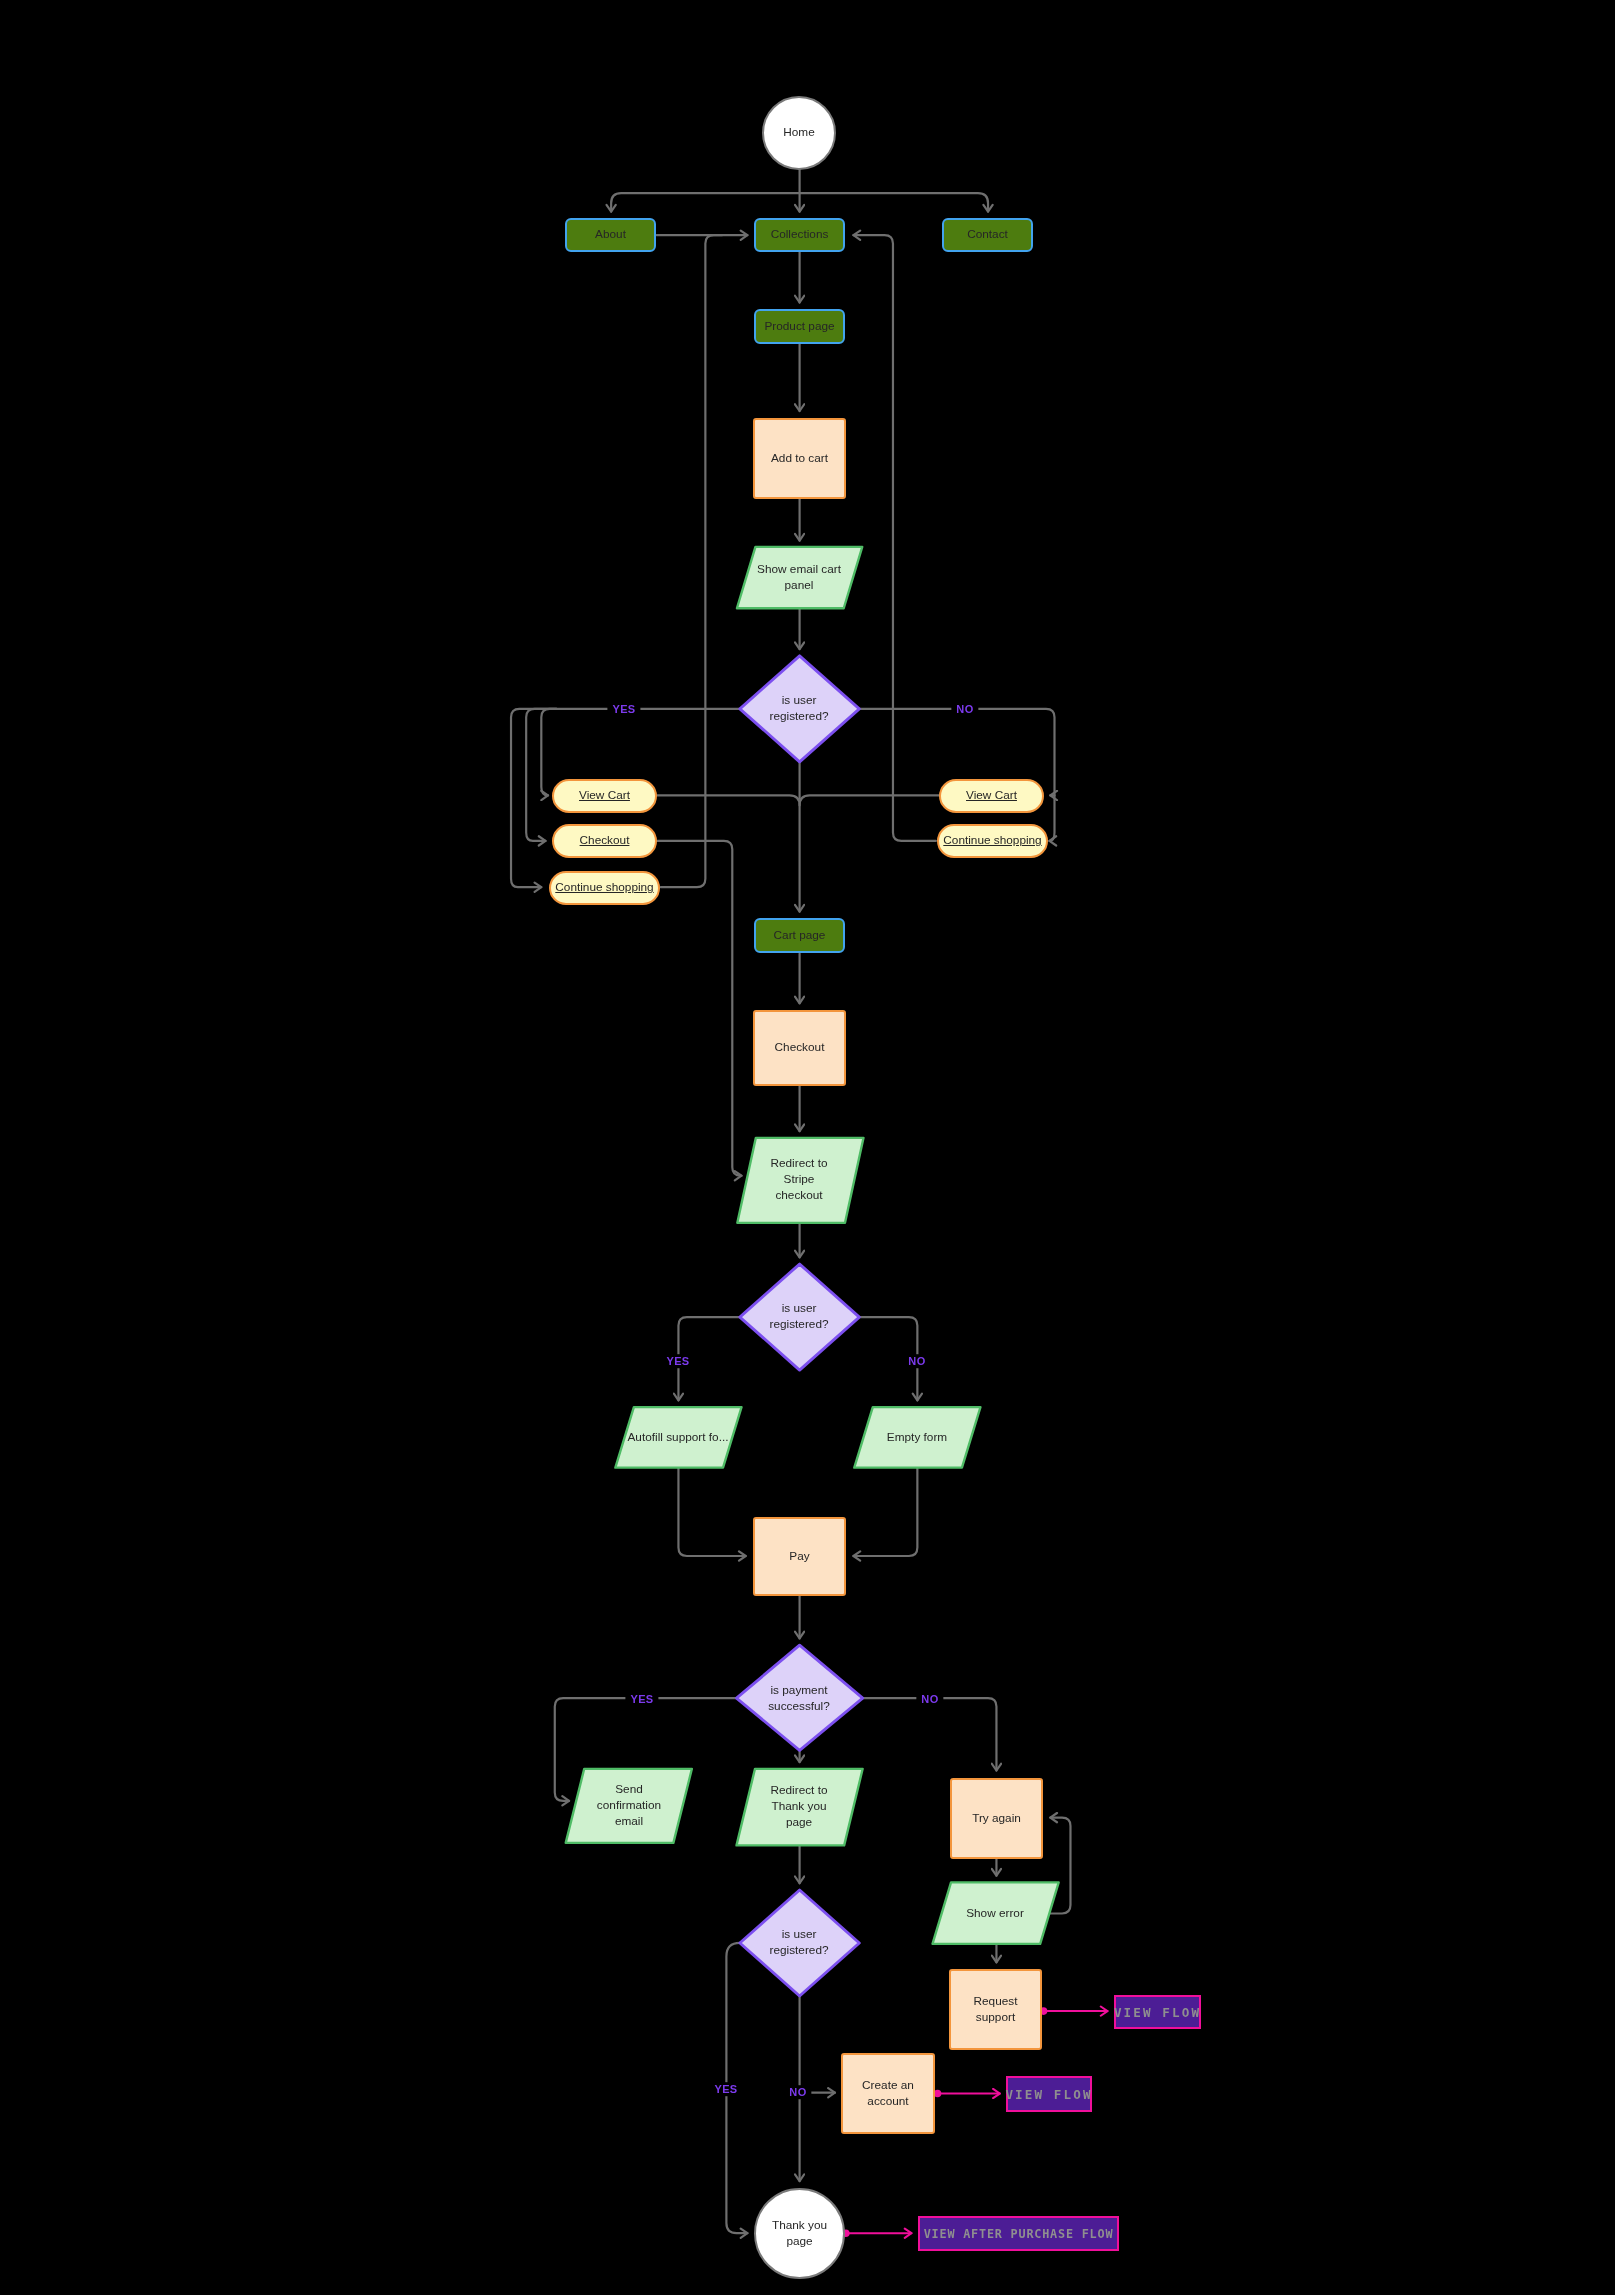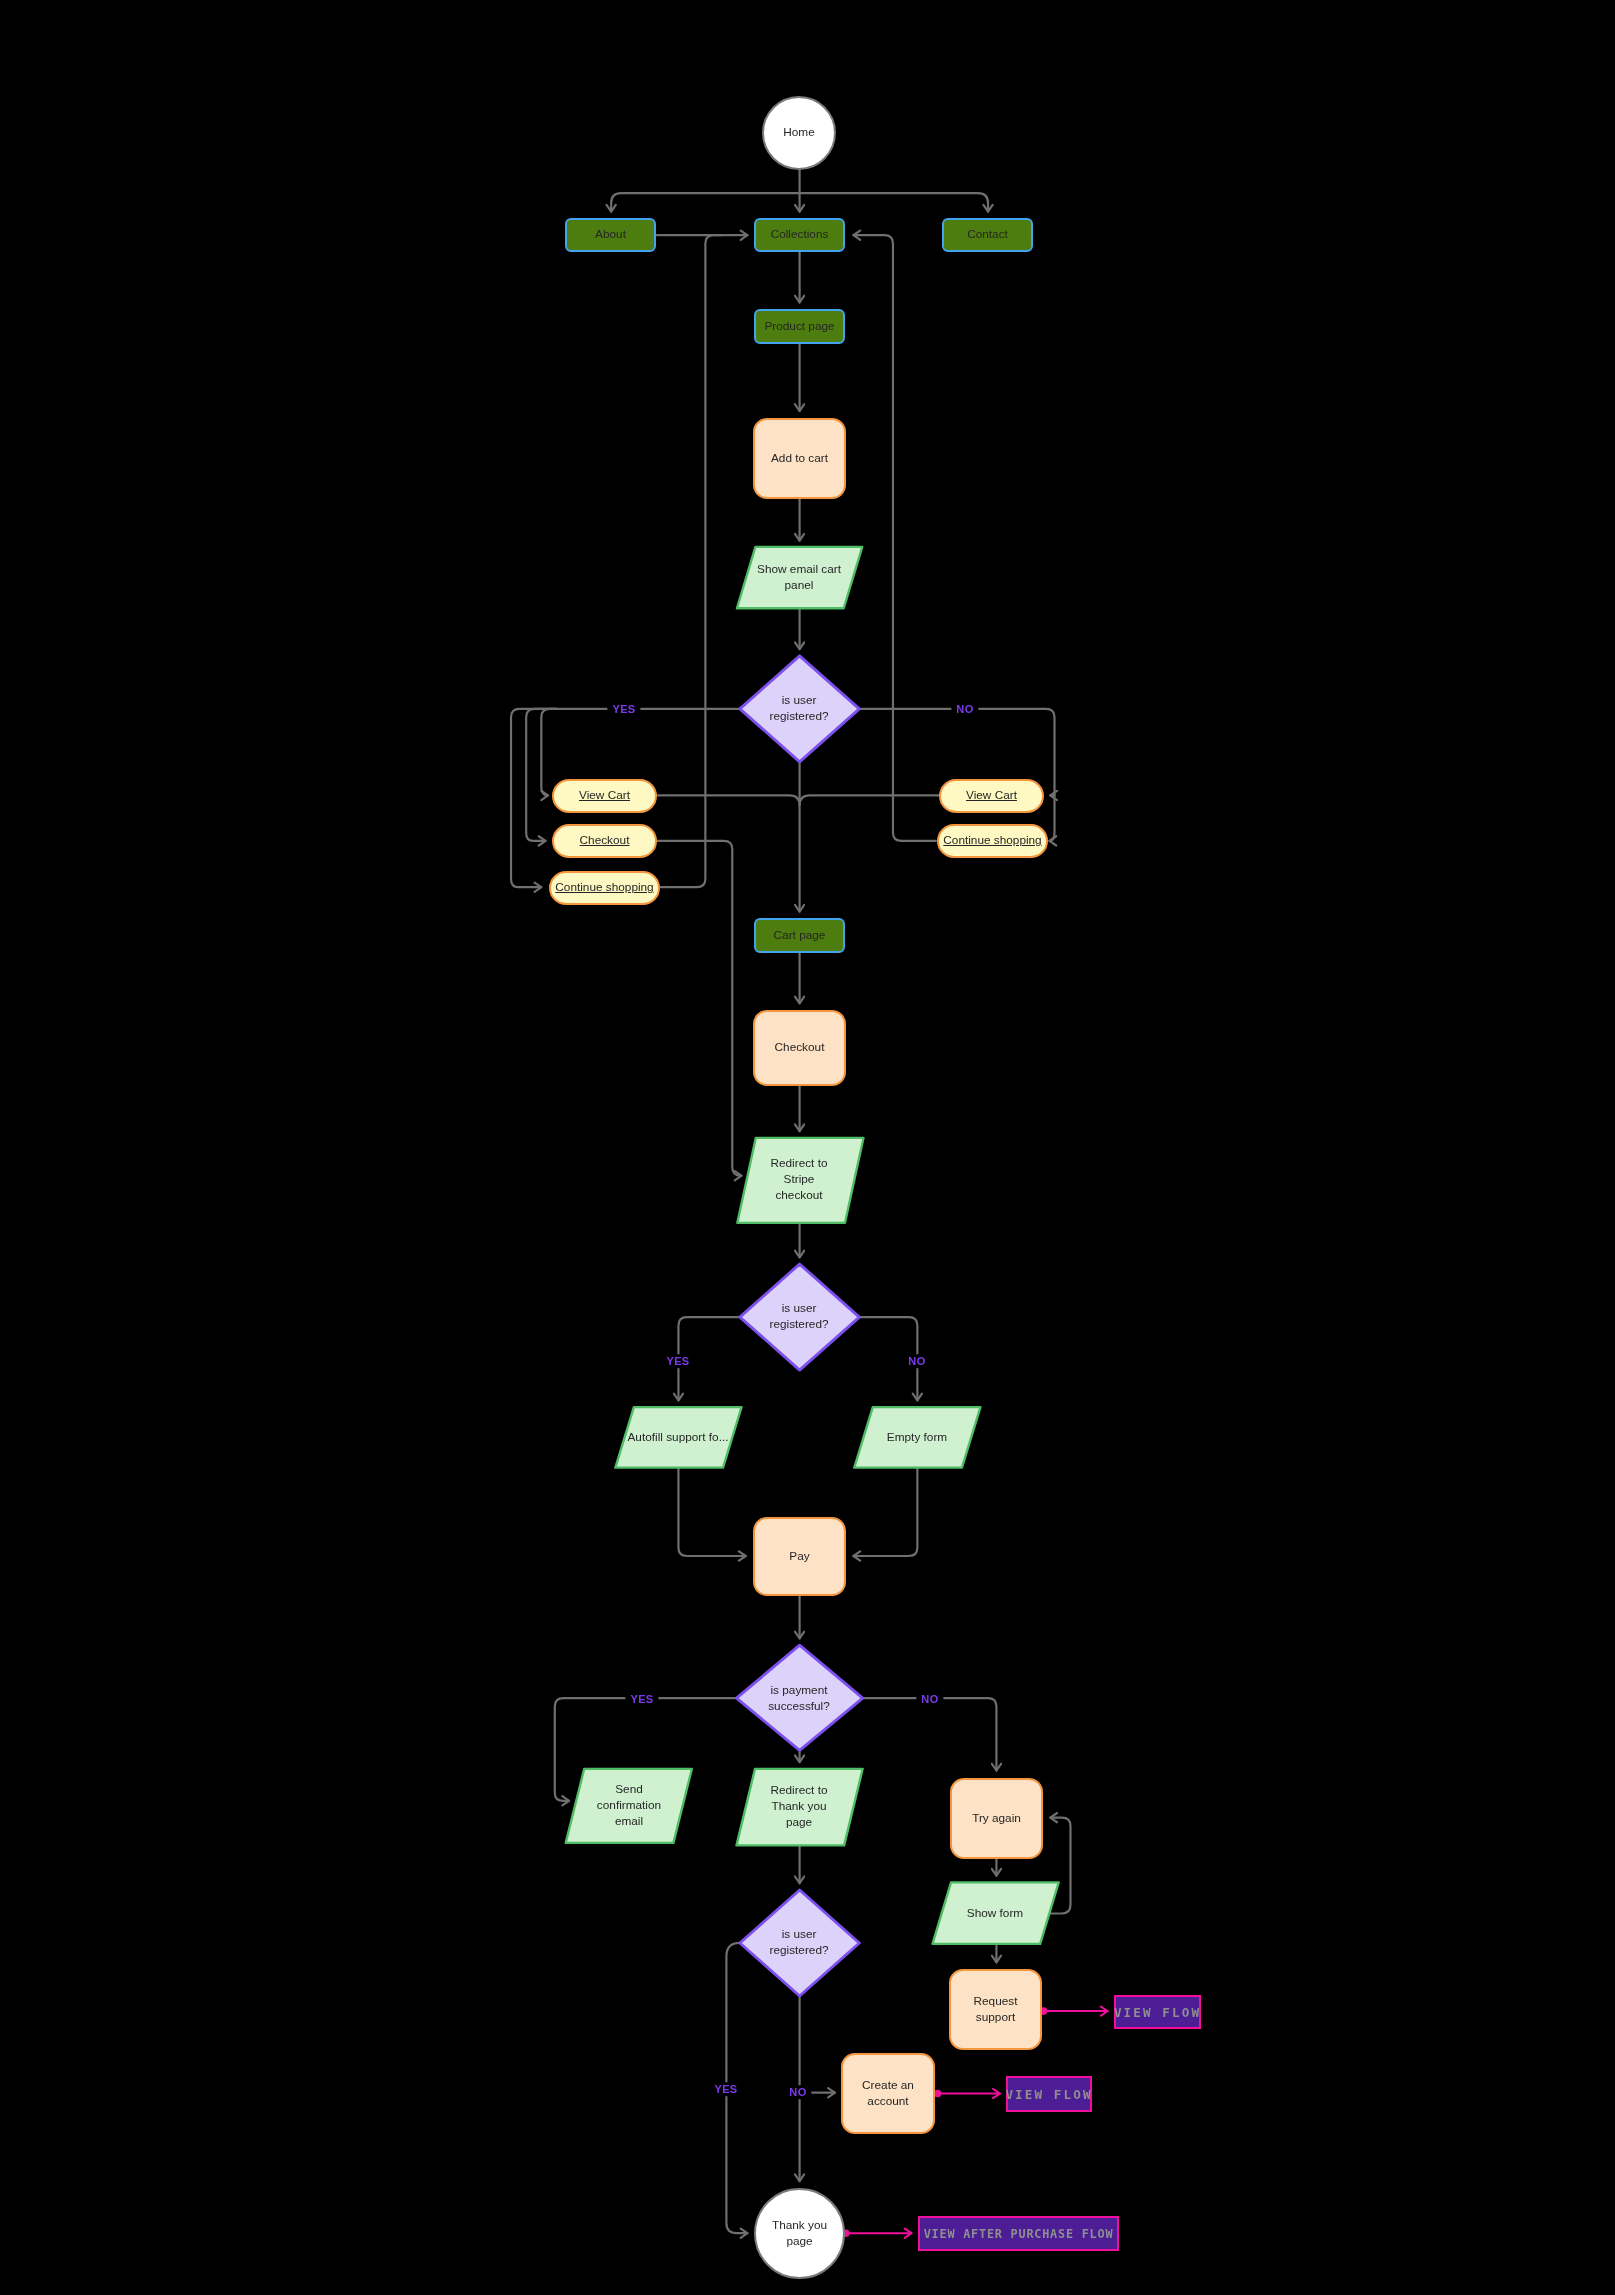--- a/index.html
+++ b/index.html
@@ -2,21 +2,21 @@
 <html style="font-size:13.5px"><head>
 <meta charset="utf-8">
 <style>
   html,body{margin:0;padding:0;background:#000;}
   .canvas{position:relative;width:1616px;height:2295px;background:#000;overflow:hidden;
           font-family:"Liberation Sans", sans-serif;color:#262626;margin-top:40px;}
   svg.wires{position:absolute;left:0;top:0;}
   .node{position:absolute;display:flex;align-items:center;justify-content:center;
         text-align:center;font-size:11.8px;line-height:1.32;color:#262626;box-sizing:border-box;}
   .rect-blue{background:#4d7c0f;border:2.1px solid #42A3EE;border-radius:5.9px;}
-  .squircle{background:#FDE2C5;border:2.5px solid #F3953C;border-radius:14px;}
+  .squircle{background:#FDE2C5;border:2.5px solid #F3953C;border-radius:3px;}
   .pill{background:#fef9c3;border:2.5px solid #F3953C;border-radius:18.5px;white-space:nowrap;text-decoration:underline;}
   .circle{background:#FFFFFF;border:2.5px solid #7A7A7A;border-radius:50%;}
   .overlay{position:absolute;transform:translate(-50%,-50%);display:flex;align-items:center;
            justify-content:center;text-align:center;font-size:11.8px;line-height:1.34;color:#262626;}
   .edge-label{position:absolute;transform:translate(-50%,-50%);background:#000;
               color:#7C3AED;font-weight:bold;font-size:11px;letter-spacing:0.4px;
               padding:0.8px 5px;white-space:nowrap;}
   .flow-link{position:absolute;box-sizing:border-box;border:2.1px solid #F00F9B;background:#4c1d95;
              color:#8F8F8F;font-family:"DejaVu Sans Mono", monospace;font-weight:bold;
              display:flex;align-items:center;justify-content:center;white-space:nowrap;}
@@ -173,21 +173,21 @@
 
   <div class="overlay" style="left:799px;top:538px;width:84px">Show email cart panel</div>
   <div class="overlay" style="left:799px;top:669px;width:76px">is user registered?</div>
   <div class="overlay" style="left:799px;top:1140px;width:76px">Redirect to Stripe checkout</div>
   <div class="overlay" style="left:799px;top:1277px;width:76px">is user registered?</div>
   <div class="overlay" style="left:678px;top:1398px;width:101px">Autofill support fo...</div>
   <div class="overlay" style="left:917px;top:1398px;width:101px">Empty form</div>
   <div class="overlay" style="left:799px;top:1659px;width:77px">is payment successful?</div>
   <div class="overlay" style="left:629px;top:1766px;width:81px">Send confirmation email</div>
   <div class="overlay" style="left:799px;top:1767px;width:77px">Redirect to Thank you page</div>
-  <div class="overlay" style="left:995px;top:1874px;width:101px">Show form</div>
+  <div class="overlay" style="left:995px;top:1874px;width:101px">Show error</div>
   <div class="overlay" style="left:799px;top:1903px;width:76px">is user registered?</div>
 
   <div class="edge-label" style="left:624px;top:669px">YES</div>
   <div class="edge-label" style="left:965px;top:669px">NO</div>
   <div class="edge-label" style="left:678px;top:1321px">YES</div>
   <div class="edge-label" style="left:917px;top:1321px">NO</div>
   <div class="edge-label" style="left:642px;top:1659px">YES</div>
   <div class="edge-label" style="left:930px;top:1659px">NO</div>
   <div class="edge-label" style="left:726px;top:2049px">YES</div>
   <div class="edge-label" style="left:798px;top:2052px">NO</div>

